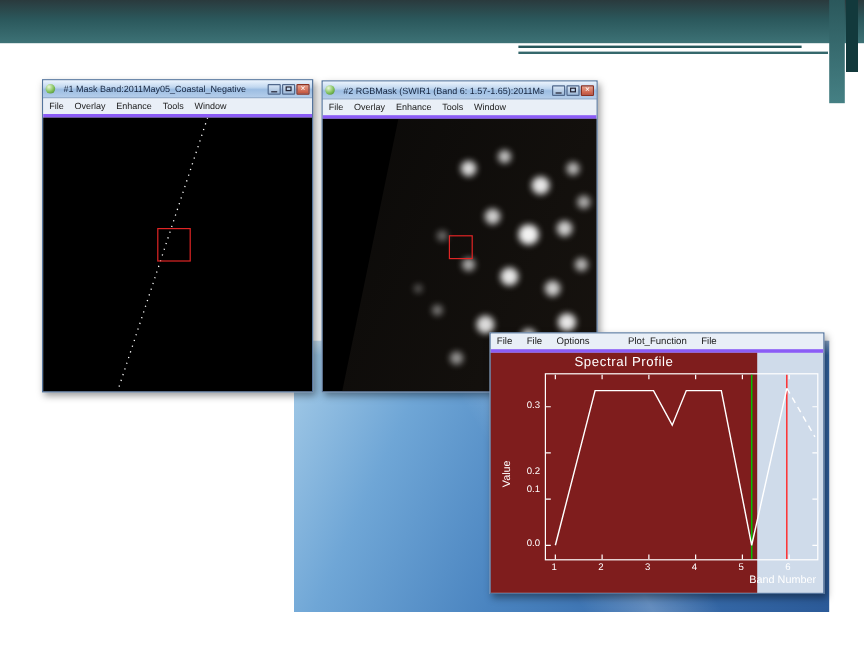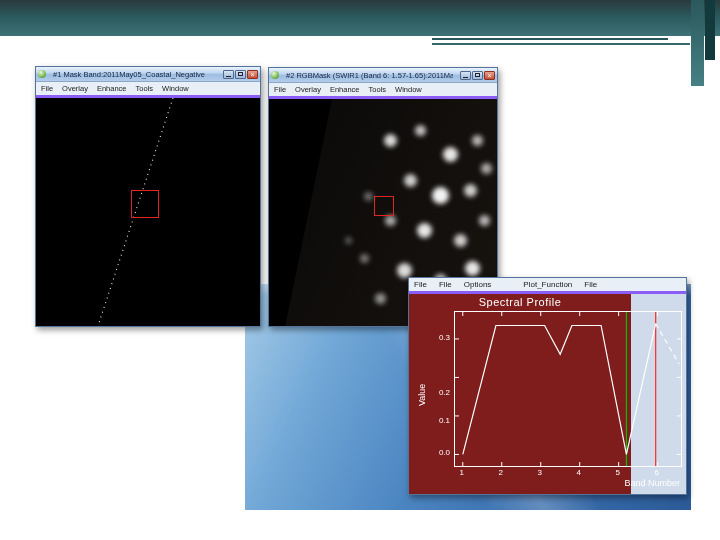--- a/index.html
+++ b/index.html
@@ -204,19 +204,19 @@
           </svg>
       </div>
       <div class="xlabel">Band Number</div>
     <span class="xtick-label" style="left: 47.7931px;">1</span>
         <span class="xtick-label" style="left: 86.7586px;">2</span>
         <span class="xtick-label" style="left: 125.724px;">3</span>
         <span class="xtick-label" style="left: 164.69px;">4</span>
         <span class="xtick-label" style="left: 203.655px;">5</span>
         <span class="xtick-label" style="left: 242.621px;">6</span>
         <span class="ytick-label" style="top: 154.45px;">0.0</span>
-        <span class="ytick-label" style="top: 122px;">0.1</span>
+        <span class="ytick-label" style="top: 109px;">0.1</span>
         <span class="ytick-label" style="top: 94px;">0.2</span>
         <span class="ytick-label" style="top: 38.95px;">0.3</span>
       </div>
   </div>
 
 </div>
 
 </body></html>

